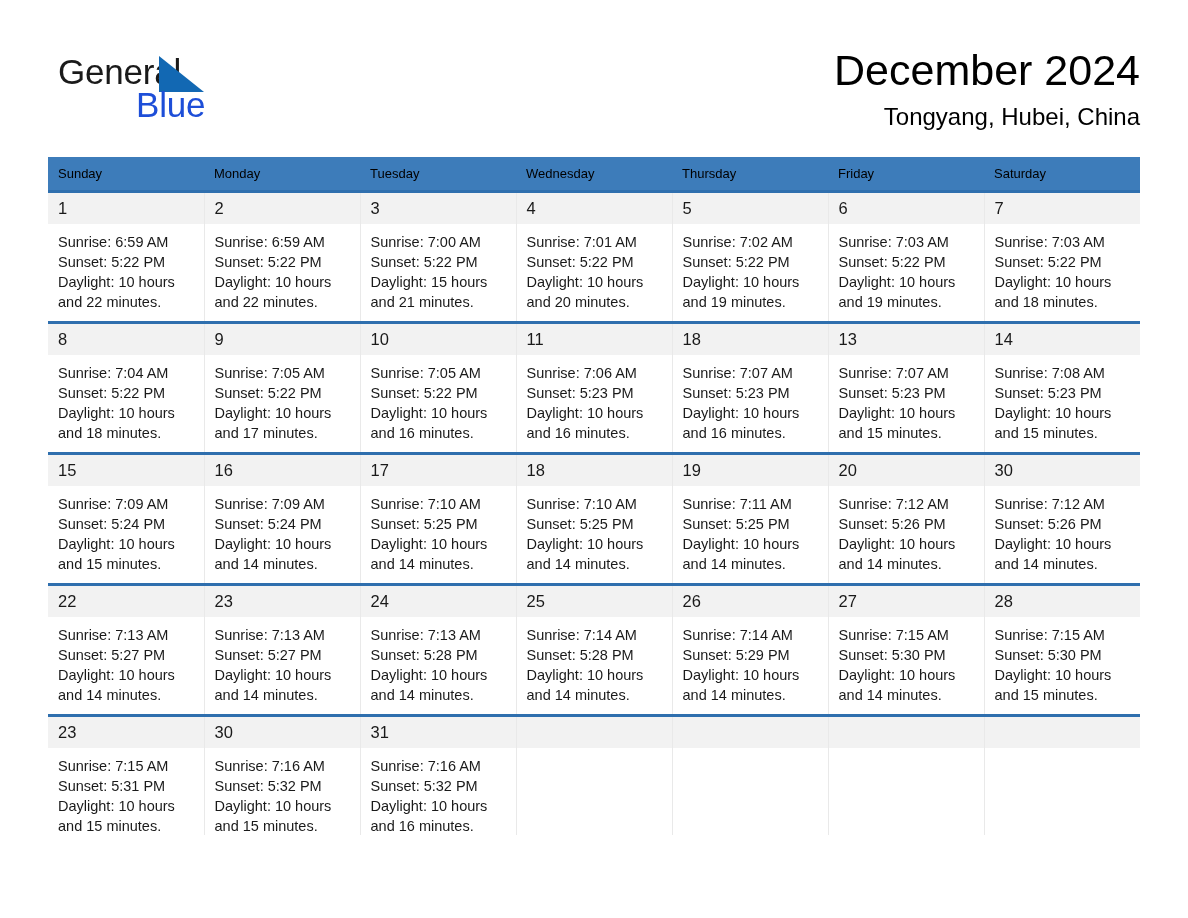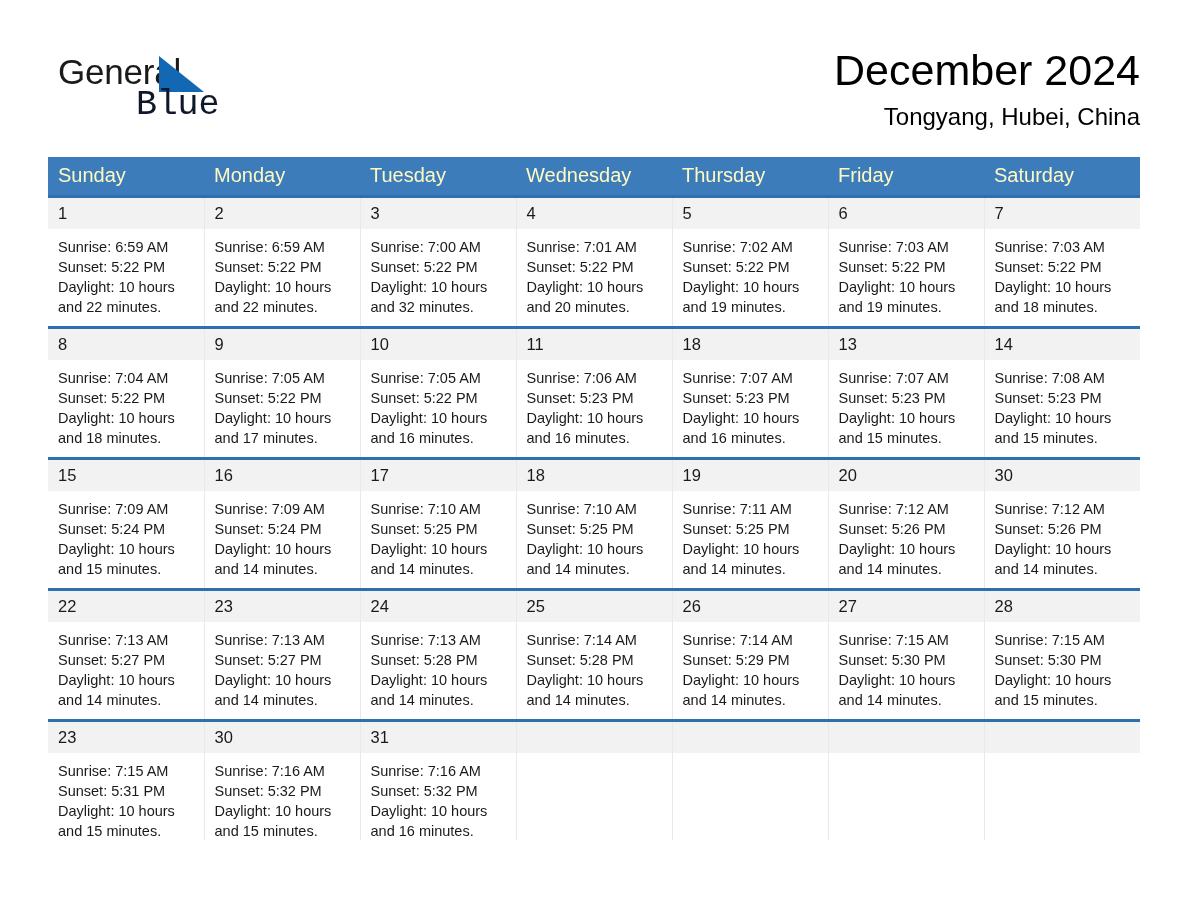--- a/index.html
+++ b/index.html
@@ -57,22 +57,22 @@
     width: 45px;
     height: 36px;
   }
   .brand-blue {
     position: absolute;
     left: 78px;
     top: 33px;
     font-size: 35px;
     line-height: 40px;
     letter-spacing: -0.2px;
-    color: #0f172a;
-    font-family: Liberation Mono, monospace;
+    color: #1d4ed8;
+    font-family: Liberation Sans, sans-serif;
     font-weight: 400;
   }
 
   .title-block {
     position: absolute;
     right: 0px;
     top: 0px;
     text-align: right;
   }
   .cal-title {
@@ -99,22 +99,22 @@
     top: 157px;
     width: 1092px;
     border-collapse: collapse;
     table-layout: fixed;
   }
 
   .calendar col { width: 156px; }
 
   thead th {
     background: #3d7cba;
-    color: #fef9c3;
-    font-size: 20px;
+    color: #000000;
+    font-size: 13px;
     font-weight: 400;
     text-align: left;
     padding: 7px 0 8px 10px;
     height: 18px;
     vertical-align: middle;
     white-space: nowrap;
   }
 
   tbody tr.week-row > td {
     border-top: 3px solid #2f6fae;
@@ -219,21 +219,21 @@
                 <div class="wrap">Daylight: 10 hours and 22 minutes.</div>
               </div>
             </div>
           </td>
           <td>
             <div class="cell">
               <div class="daynum">3</div>
               <div class="details">
                 <div>Sunrise: 7:00 AM</div>
                 <div>Sunset: 5:22 PM</div>
-                <div class="wrap">Daylight: 10 hours and 32 minutes.</div>
+                <div class="wrap">Daylight: 15 hours and 21 minutes.</div>
               </div>
             </div>
           </td>
           <td>
             <div class="cell">
               <div class="daynum">4</div>
               <div class="details">
                 <div>Sunrise: 7:01 AM</div>
                 <div>Sunset: 5:22 PM</div>
                 <div class="wrap">Daylight: 10 hours and 20 minutes.</div>

